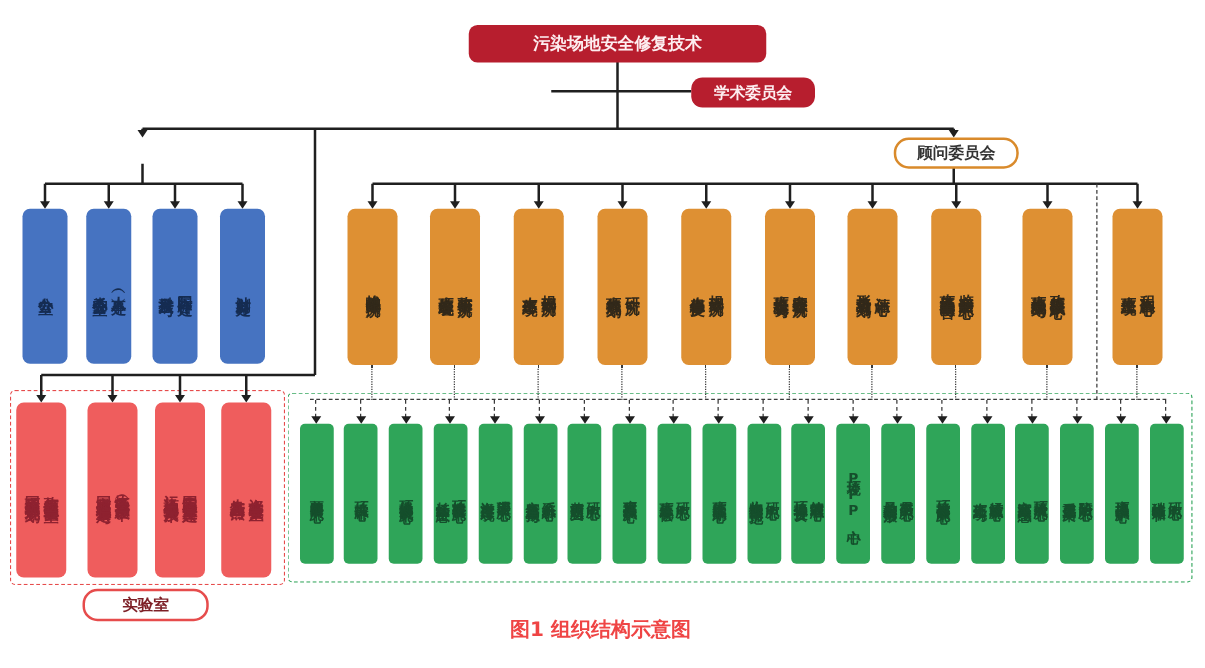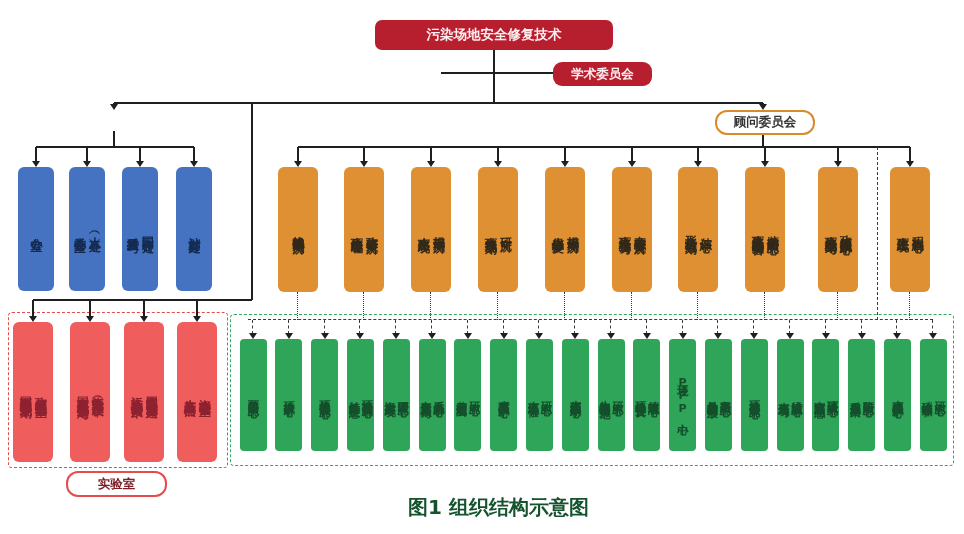--- a/index.html
+++ b/index.html
@@ -29,21 +29,21 @@
   .green-border{left:230px;top:314px;width:722px;height:150px;border:1.5px dashed var(--green-outline);}
   .vbox{position:absolute;display:flex;align-items:center;justify-content:center;
     border-radius:6px;z-index:4;}
   .vbox span{writing-mode:vertical-lr;text-orientation:mixed;white-space:pre-line;
     text-align:center;font-weight:bold;line-height:15px;letter-spacing:1px;}
   .vbox span.upright{text-orientation:upright;letter-spacing:0;}
   .vbox.blue{background:var(--blue);} .vbox.blue span{color:#152c52;}
   .vbox.orange{background:var(--orange);} .vbox.orange span{color:#32291a;}
   .vbox.lab{background:var(--lab-red);} .vbox.lab span{color:#8e2230;}
   .vbox.green{background:var(--green);border-radius:4px;} .vbox.green span{color:#154f2c;line-height:13px;}
-  .caption{position:absolute;left:408px;top:494px;font-size:20px;font-weight:bold;color:#14532d;z-index:5;text-align:center;}
+  .caption{position:absolute;left:408px;top:494px;font-size:16px;font-weight:bold;color:#ef4444;z-index:5;text-align:center;}
   .cline{position:absolute;z-index:2;}
 </style>
 </head>
 <body>
 
 <div class="canvas">
   <div class="node root">
     <span>污染场地安全修复技术</span>
   </div>
   <div class="node committee right">

